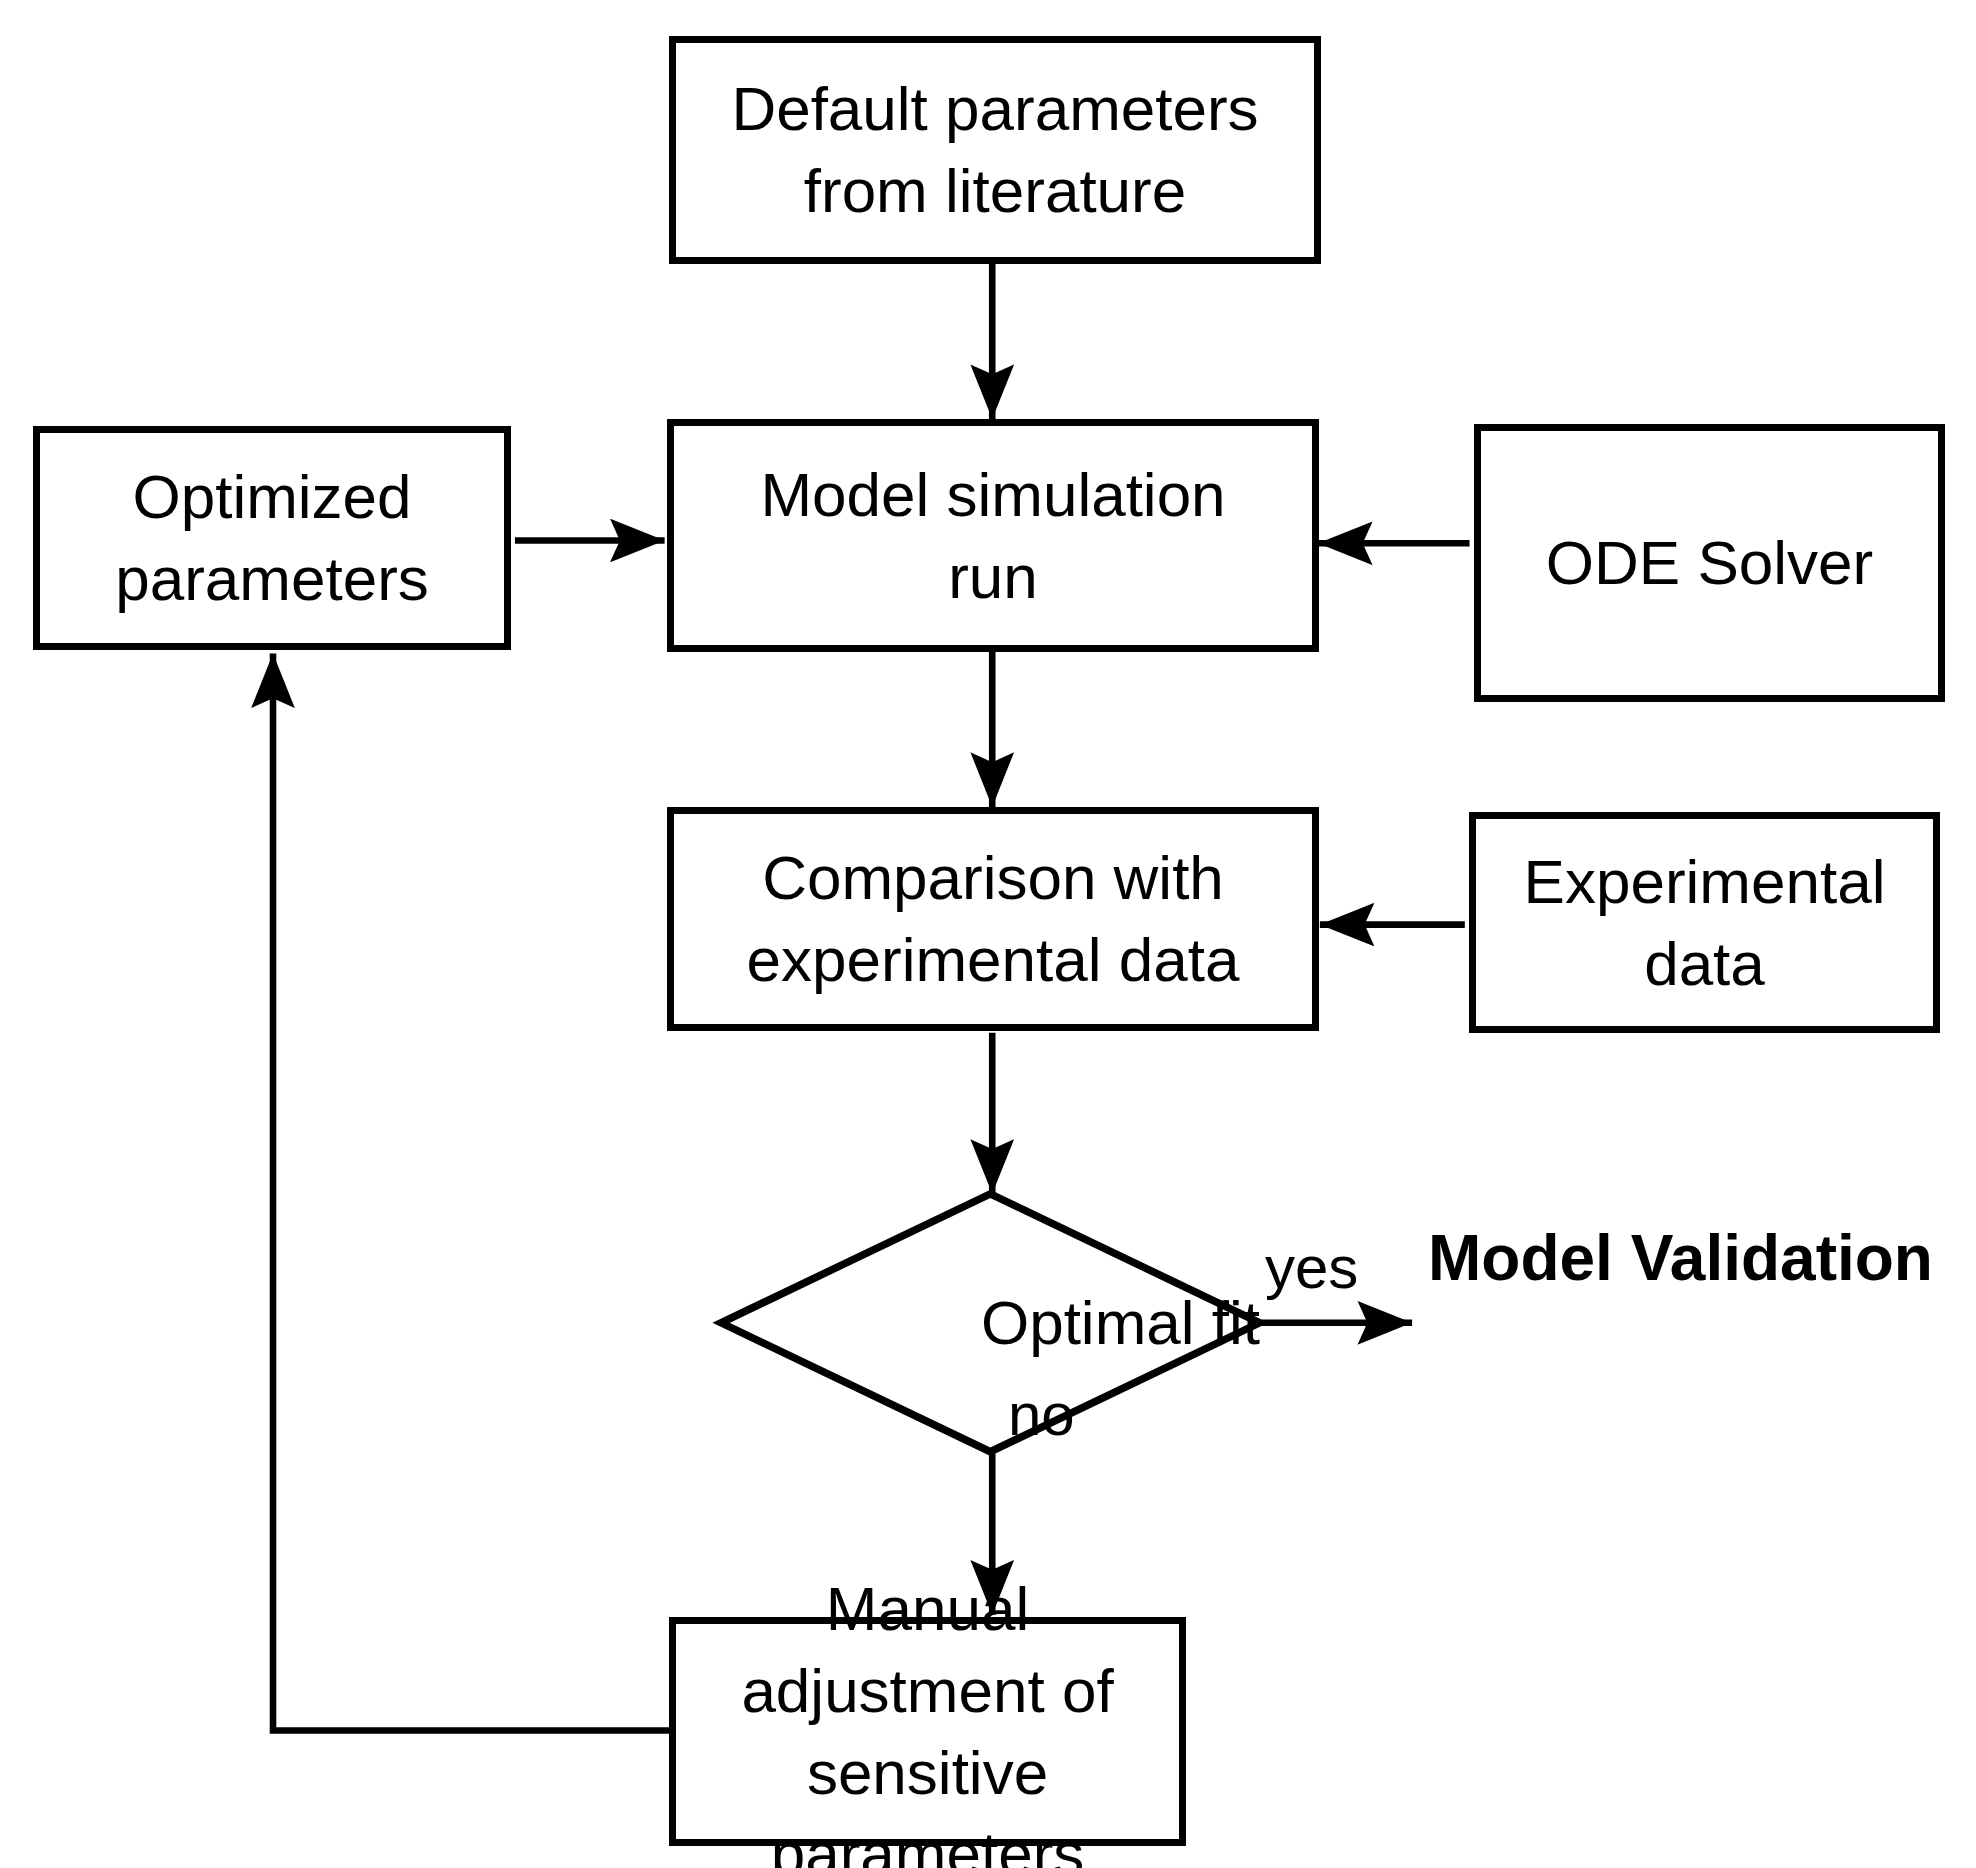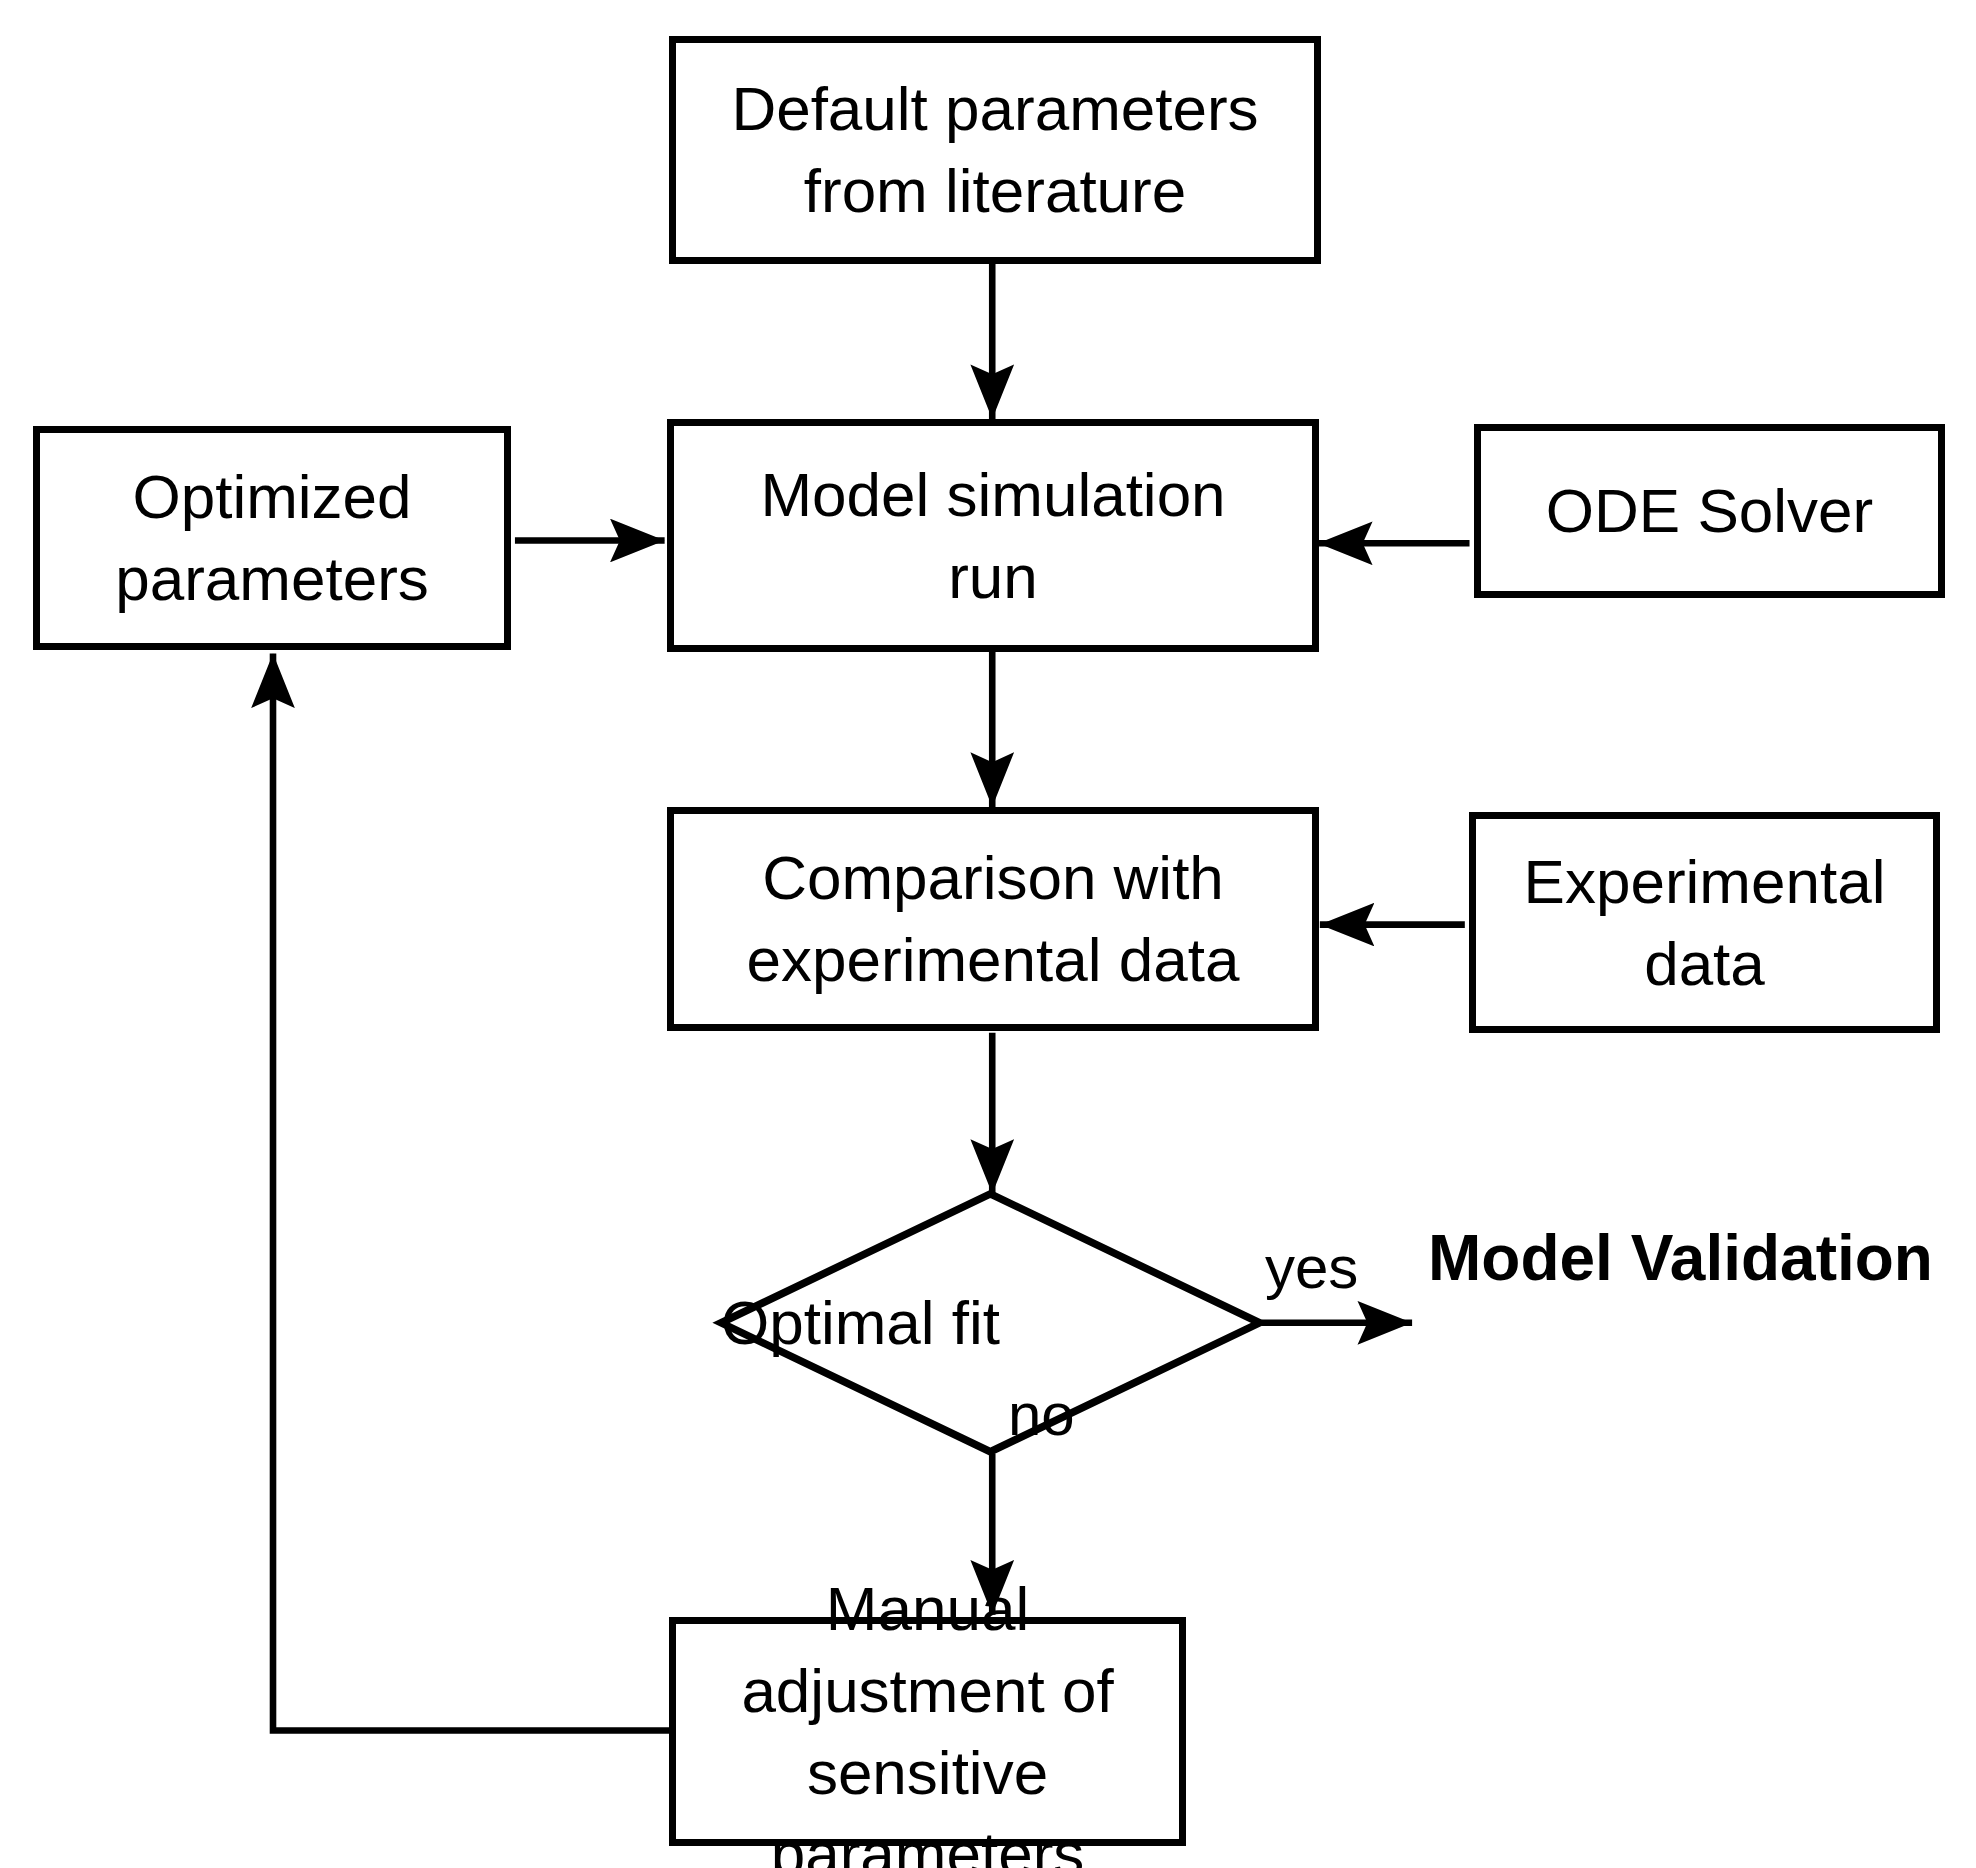--- a/index.html
+++ b/index.html
@@ -42,21 +42,21 @@
     align-items: center;
     justify-content: center;
     text-align: center;
     font-size: 62px;
     line-height: 1.32;
   }
   .decision-label {
     position: absolute;
     display: flex;
     align-items: center;
-    justify-content: flex-start;
+    justify-content: flex-end;
     text-align: center;
     font-size: 62px;
     line-height: 1.2;
     background: transparent;
   }
   .edge-label {
     position: absolute;
     font-size: 60px;
     line-height: 1;
     white-space: nowrap;
@@ -102,21 +102,21 @@
   <div class="node" style="left:33px; top:426px; width:478px; height:224px;">
     <div>Optimized</div>
     <div>parameters</div>
   </div>
 
   <div class="node" style="left:667px; top:419px; width:652px; height:233px;">
     <div>Model simulation</div>
     <div>run</div>
   </div>
 
-  <div class="node" style="left:1474px; top:424px; width:471px; height:174px;">
+  <div class="node" style="left:1474px; top:424px; width:471px; height:278px;">
     <div>ODE Solver</div>
   </div>
 
   <div class="node" style="left:1469px; top:812px; width:471px; height:221px;">
     <div>Experimental</div>
     <div>data</div>
   </div>
 
   <div class="node" style="left:667px; top:807px; width:652px; height:224px;">
     <div>Comparison with</div>

